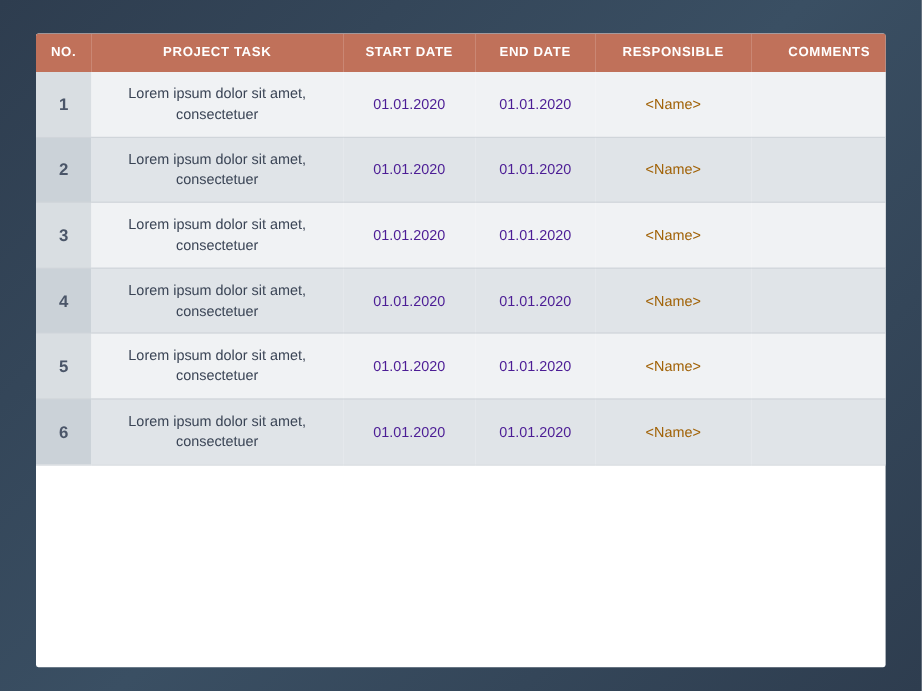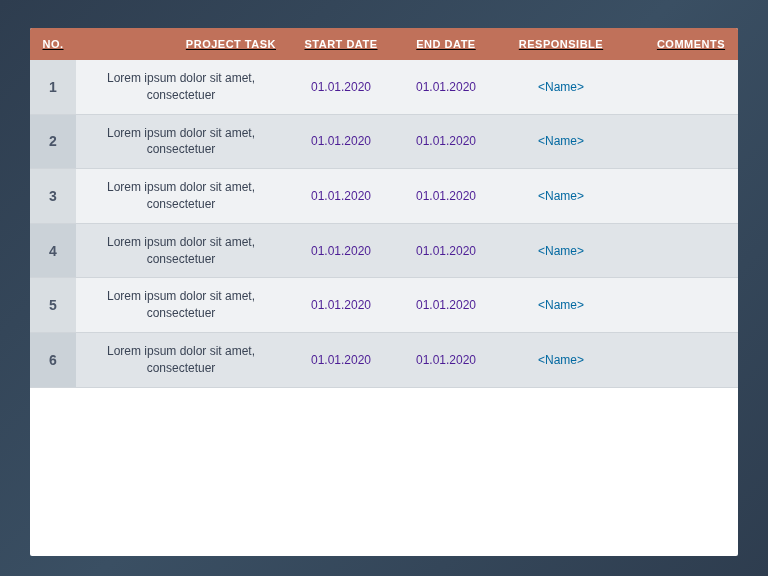--- a/index.html
+++ b/index.html
@@ -53,40 +53,39 @@
     }
 
     table {
       width: 100%;
       border-collapse: collapse;
       table-layout: fixed;
     }
 
     thead tr {
       background-color: #c0715a;
-      text-decoration: underline;
     }
 
     thead th {
       color: #ffffff;
       font-size: 11px;
       font-weight: 700;
       text-transform: uppercase;
       letter-spacing: 0.5px;
       padding: 10px 10px;
       text-align: center;
     }
 
     thead th.col-no {
       width: 46px;
     }
 
     thead th.col-task {
       width: 210px;
-      text-align: right;
+      text-align: center;
     }
 
     thead th.col-start {
       width: 110px;
     }
 
     thead th.col-end {
       width: 100px;
     }
 
@@ -123,21 +122,21 @@
     }
 
     tbody td.col-task {
       text-align: center;
       font-size: 12px;
       line-height: 1.4;
       color: #3a4455;
     }
 
     tbody td.col-responsible {
-      color: #0369a1;
+      color: #a16207;
       font-style: normal;
     }
   </style>
 </head>
 <body>
 
 <div class="page-wrapper">
 
   <div class="table-container">
     <table>

